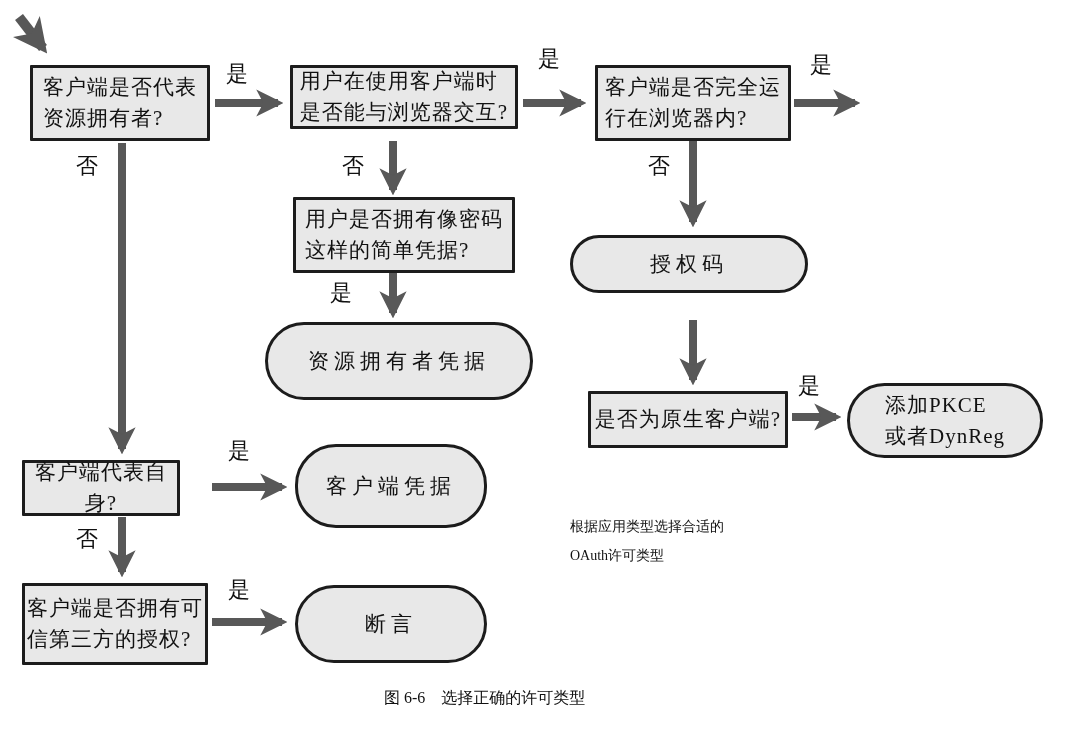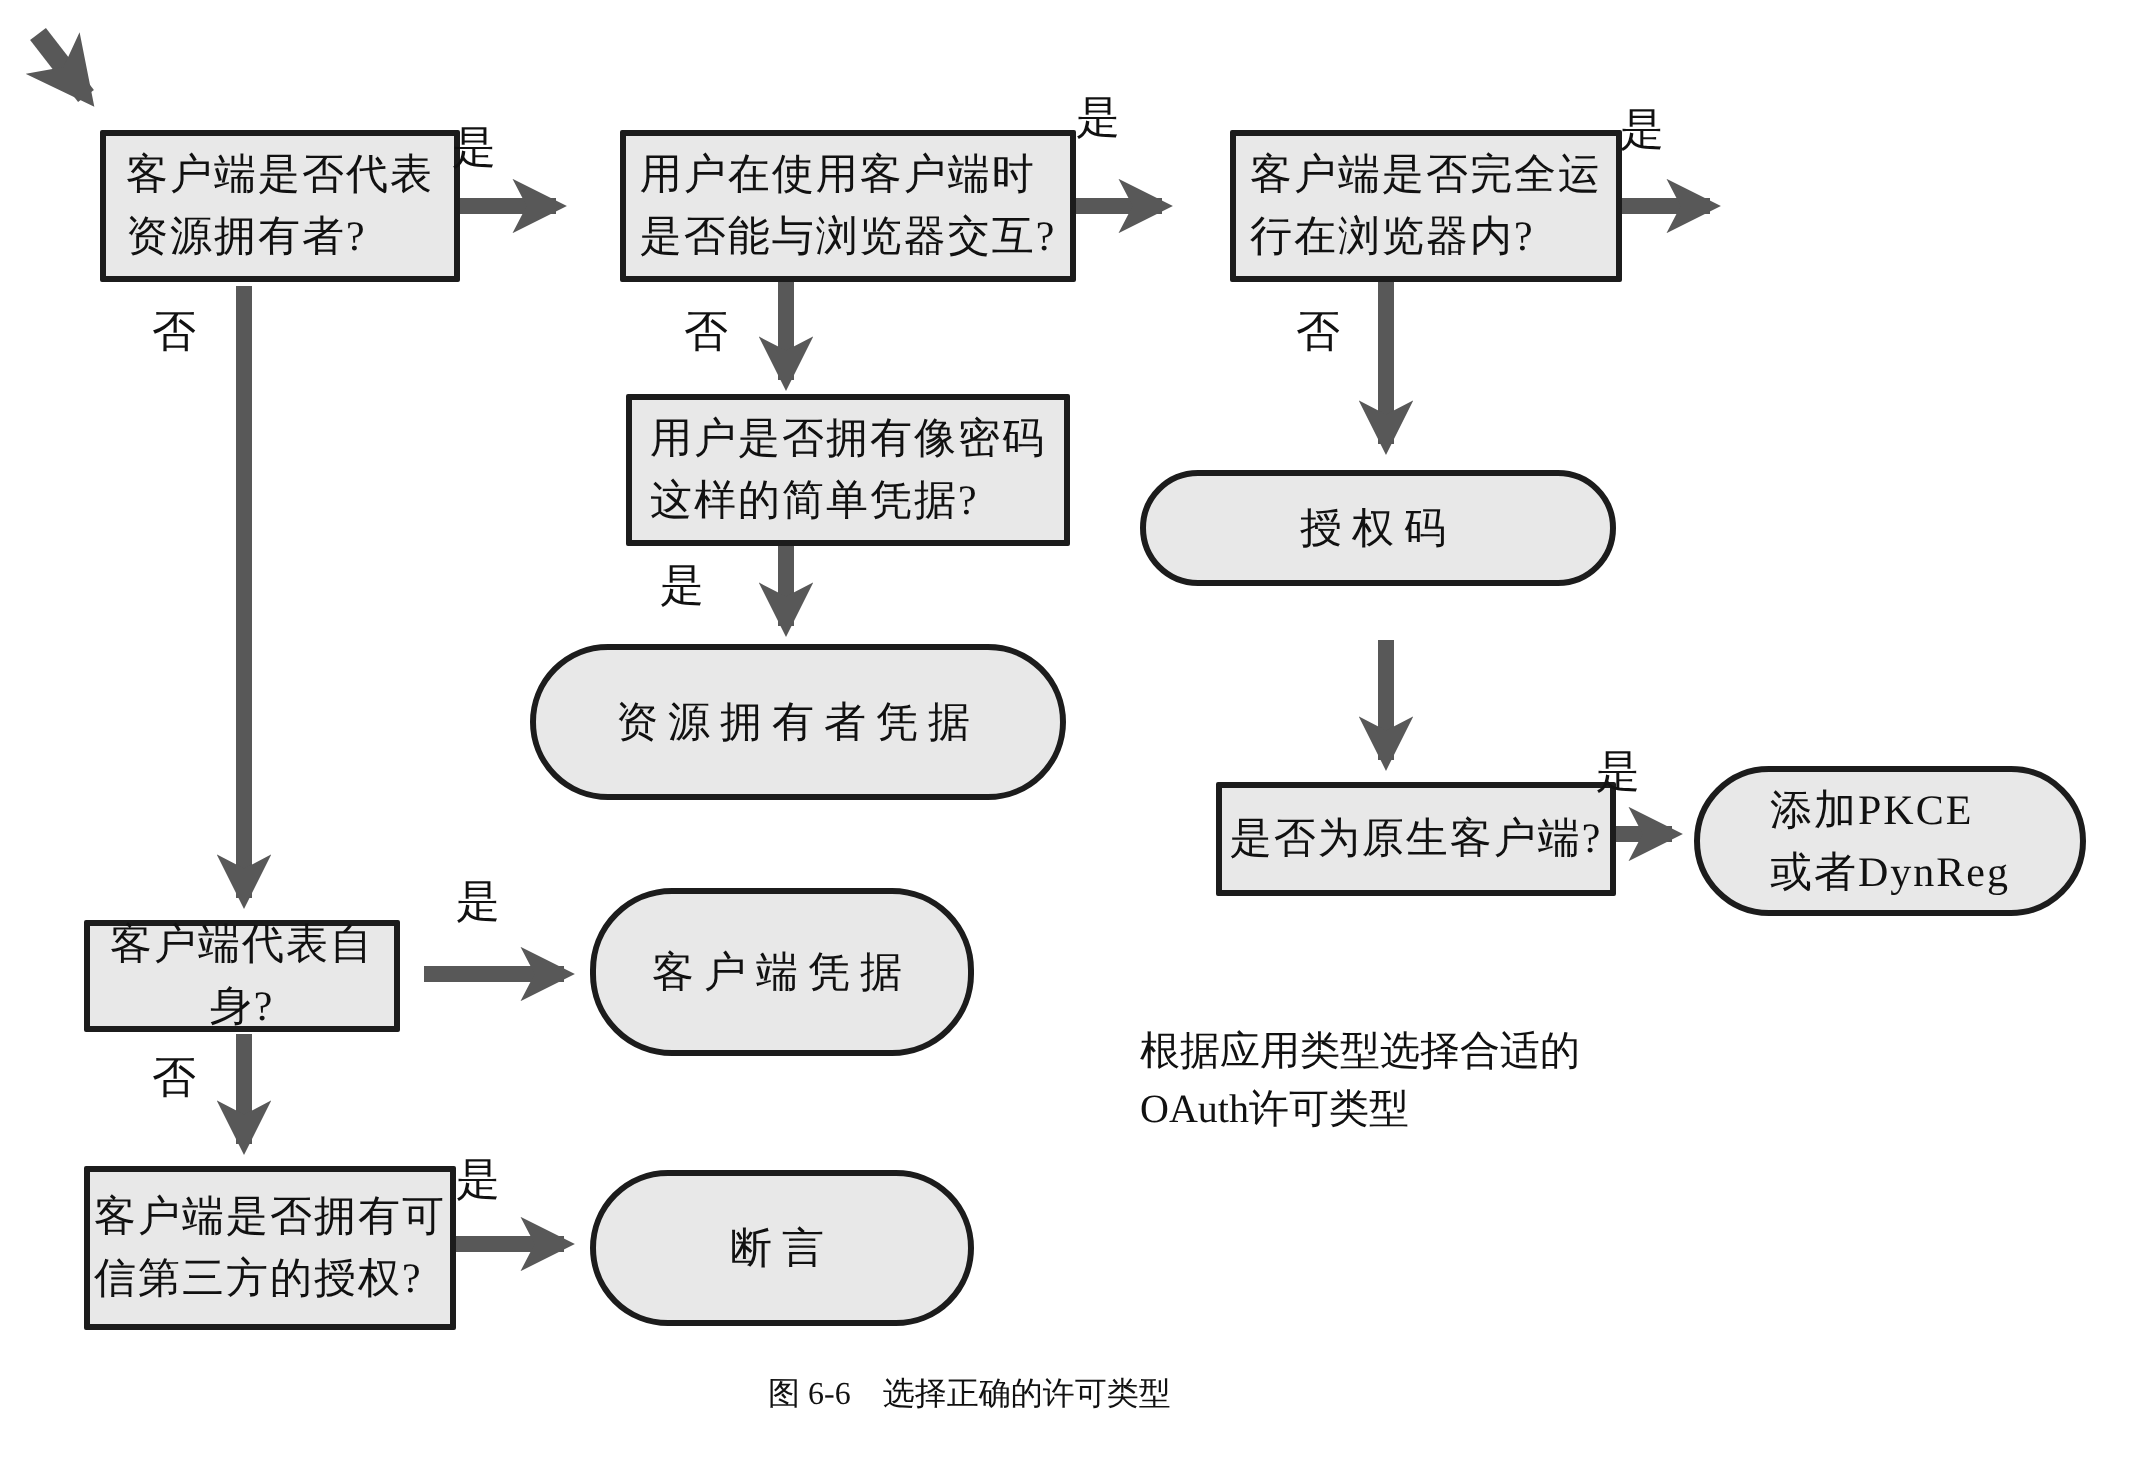--- a/index.html
+++ b/index.html
@@ -24,32 +24,32 @@
     position:absolute;
     display:flex;align-items:center;justify-content:center;
     background:var(--node-fill);
     border:3px solid var(--node-border);
     box-sizing:border-box;
     font-size:21px;line-height:31px;
     letter-spacing:1px;
     white-space:pre-line;
     text-align:center;
   }
-  .qbox{border-radius:1px;margin-left:20px;}
+  .qbox{border-radius:1px;}
   .qbox.multiline{text-align:left;}
   .pill{border-radius:41px;letter-spacing:5px;}
   .pill.multiline{text-align:left;letter-spacing:1px;}
   .edge-label{
     position:absolute;
     font-size:22px;line-height:24px;
     letter-spacing:0;
   }
   #annotation{
     position:absolute;left:570px;top:512px;
-    font-size:20px;line-height:29px;
+    font-size:14px;line-height:29px;
     white-space:pre-line;text-align:left;
   }
   #caption{
     position:absolute;left:384px;top:683px;
     font-size:16px;line-height:30px;
   }
 </style>
 </head>
 <body>
 
@@ -72,21 +72,21 @@
     <path class="arrow" d="M792,417 L836,417" stroke-width="8" marker-end="url(#ah)"></path>
     <path class="arrow" d="M122,143 L122,449" stroke-width="8" marker-end="url(#ah)"></path>
     <path class="arrow" d="M212,487 L282,487" stroke-width="8" marker-end="url(#ah)"></path>
     <path class="arrow" d="M122,517 L122,572" stroke-width="8" marker-end="url(#ah)"></path>
     <path class="arrow" d="M212,622 L282,622" stroke-width="8" marker-end="url(#ah)"></path>
   </svg>
 
   <div class="node qbox multiline" style="left:30px;top:65px;width:180px;height:76px;">客户端是否代表
 资源拥有者?</div>
 
-  <div class="node qbox multiline" style="left:290px;top:65px;width:228px;height:76px;">用户在使用客户端时
+  <div class="node qbox multiline" style="left:290px;top:65px;width:228px;height:64px;">用户在使用客户端时
 是否能与浏览器交互?</div>
 
   <div class="node qbox multiline" style="left:595px;top:65px;width:196px;height:76px;">客户端是否完全运
 行在浏览器内?</div>
 
   <div class="node qbox multiline" style="left:293px;top:197px;width:222px;height:76px;">用户是否拥有像密码
 这样的简单凭据?</div>
 
   <div class="node qbox" style="left:588px;top:391px;width:200px;height:57px;">是否为原生客户端?</div>
 

